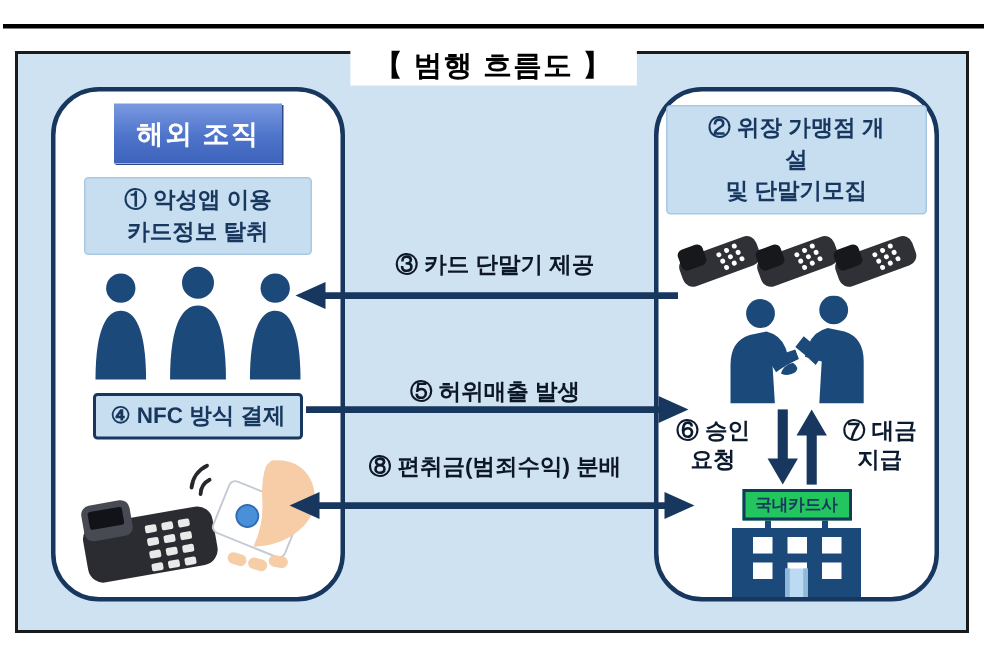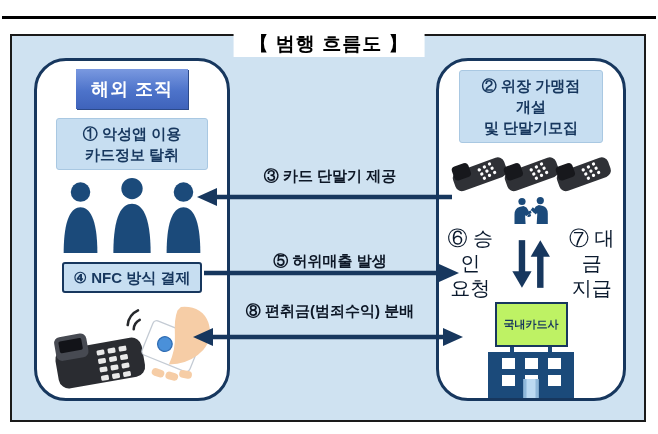--- a/index.html
+++ b/index.html
@@ -51,26 +51,26 @@
   
   .flow-label{
     position:absolute;left:206px;width:224px;text-align:center;z-index:6;
     font-size:15px;font-weight:bold;color:var(--ink);white-space:nowrap;
   }
   .flow-arrow{position:absolute;z-index:5;}
   
   .terminal-row{display:flex;margin-top:4px;}
   .terminal-row svg{margin:0 -5px;}
   .approve-row{display:flex;align-items:center;margin-top:2px;gap:4px;}
-  .approve-text{font-size:20px;font-weight:normal;white-space:pre-line;text-align:center;line-height:1.25;color:#0b1a2e;}
+  .approve-text{font-size:15px;font-weight:bold;white-space:pre-line;text-align:center;line-height:1.25;color:#0b1a2e;}
   
   .bank{display:flex;flex-direction:column;align-items:center;margin-top:1px;}
   .bank-sign{
-    background:#bef264;border:2px solid var(--navy);color:var(--navy);
-    font-size:11px;font-weight:bold;padding:13px 7px;white-space:nowrap;z-index:1;
+    background:#22c55e;border:2px solid var(--navy);color:var(--navy);
+    font-size:11px;font-weight:bold;padding:1px 7px;white-space:nowrap;z-index:1;
   }
   .bank-posts{display:flex;gap:34px;height:5px;}
   .bank-posts span{width:4px;height:5px;background:var(--sil);}
   .bank-body{
     position:relative;width:86px;height:46px;background:var(--sil);
     display:grid;grid-template-columns:repeat(3,13px);grid-auto-rows:11px;
     gap:6px 10px;justify-content:center;padding-top:6px;
   }
   .bank-window{background:#fff;}
   .bank-door{
@@ -145,21 +145,21 @@
       <g fill="#f6cda6">
         <path d="M152,14 Q176,12 184,32 Q190,50 178,64 Q166,77 148,80 L138,81 Q146,64 145,46 Q144,28 148,18 Z"></path>
         <rect x="118" y="86" width="15" height="9" rx="4.5" transform="rotate(18 125 90)"></rect>
         <rect x="134" y="90" width="15" height="9" rx="4.5" transform="rotate(16 141 94)"></rect>
         <rect x="150" y="88" width="15" height="9" rx="4.5" transform="rotate(10 157 92)"></rect>
       </g>
     </svg>
   </div>
 
   <div class="orgbox right">
-    <div class="step-label" style="width:144px;">② 위장 가맹점 개설
+    <div class="step-label" style="width:174px;">② 위장 가맹점 개설
 및 단말기모집</div>
 
     <div class="terminal-row">
       <svg width="62" height="50" viewBox="0 0 64 48">
         <g transform="rotate(-20 32 24)">
           <rect x="4" y="16" width="56" height="21" rx="7" fill="#2f3136"></rect>
           <rect x="6" y="10" width="18" height="15" rx="4" fill="#17181c"></rect>
           <g fill="#fff">
             <circle cx="33" cy="22" r="1.7"></circle>
               <circle cx="39" cy="21" r="1.7"></circle>

